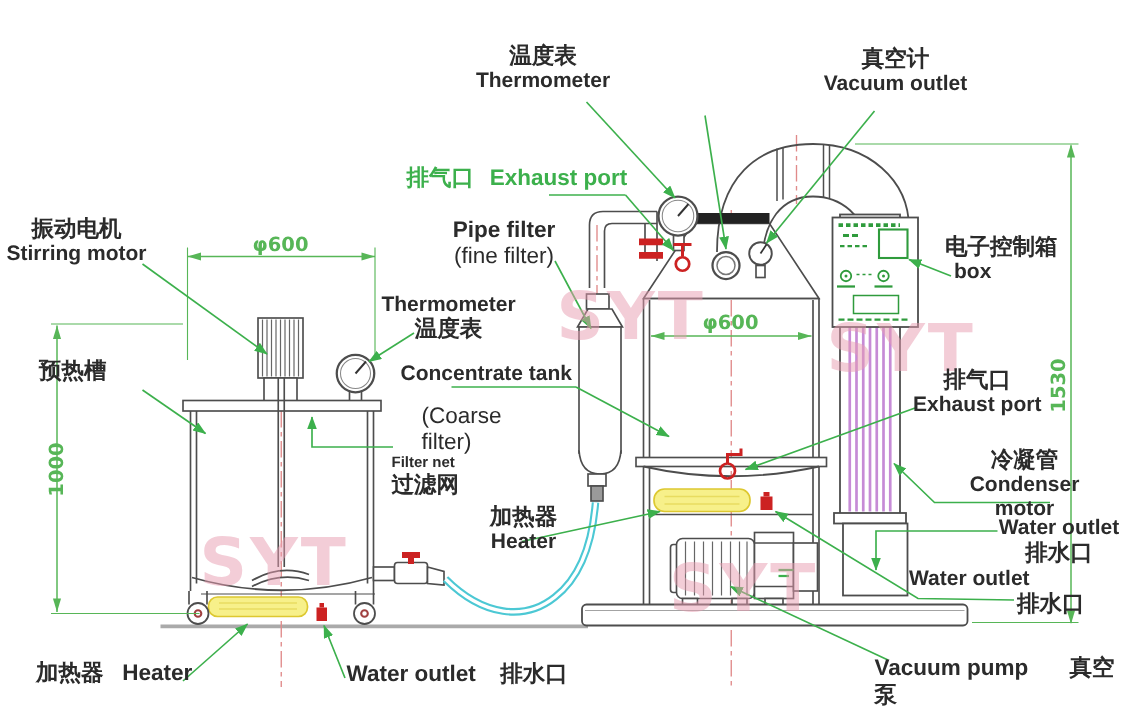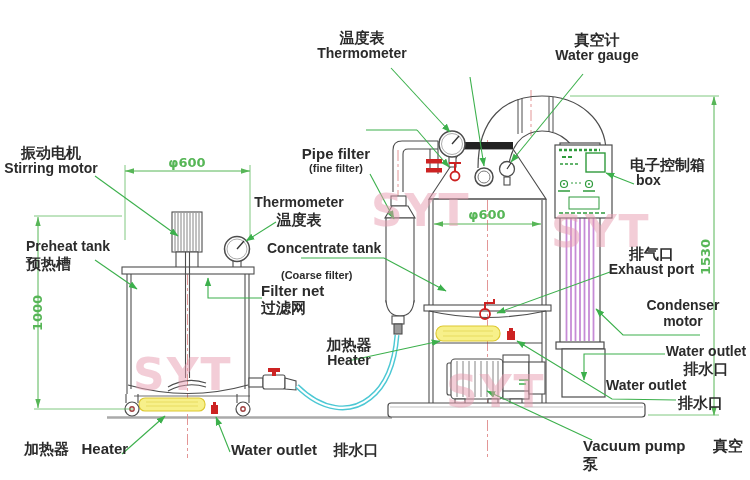--- a/index.html
+++ b/index.html
@@ -5,21 +5,21 @@
   html,body{margin:0;padding:0;background:#fff;}
   #canvas{position:relative;width:750px;height:480px;background:#ffffff;overflow:hidden;
           font-family:"Liberation Sans","DejaVu Sans",sans-serif;}
   svg{position:absolute;left:0;top:0;}
   svg text{font-family:"DejaVu Sans","Liberation Sans",sans-serif;}
   .wm{font-size:44px;font-weight:bold;fill:#e89bb0;fill-opacity:.5;letter-spacing:2px;}
   .dim{font-size:13px;font-weight:bold;fill:#57b657;}
   .lbl{position:absolute;text-align:center;color:#2b2b2b;line-height:1.14;}
   .lbl .zh{display:block;font-size:15px;font-weight:600;}
   .lbl .en{display:block;font-size:14px;font-weight:bold;}
-  .lbl .small{display:block;font-size:11px;font-weight:bold;}
+  .lbl .small{display:block;font-size:15px;font-weight:normal;}
   .lbl.left{text-align:left;}
   .lbl.inline .zh,.lbl.inline .en{display:inline;}
   .lbl.green{color:#3cb04c;}
   .big .en,.big .zh{font-size:15px;}
 </style>
 </head>
 <body>
 
 <div id="canvas">
 
@@ -320,65 +320,69 @@
 </svg>
 
   <div class="lbl" style="left:303px;top:29px;width:118px">
     <span class="zh">温度表</span>
     <span class="en">Thermometer</span>
   </div>
 
 
   <div class="lbl" style="left:538px;top:31px;width:118px">
     <span class="zh">真空计</span>
-    <span class="en">Water gauge</span>
-  </div>
-
+    <span class="en">Vacuum outlet</span>
+  </div>
+
+  <div class="lbl green inline left big" style="left:271px;top:110px;width:160px">
+    <span class="zh">排气口</span>
+    <span class="en" style="margin-left:6px">Exhaust port</span>
+  </div>
 
   <div class="lbl" style="left:295px;top:145px;width:82px">
     <span class="en" style="font-size:15px">Pipe filter</span>
     <span class="small">(fine filter)</span>
   </div>
 
   <div class="lbl" style="left:0px;top:144px;width:102px">
     <span class="zh">振动电机</span>
     <span class="en">Stirring motor</span>
   </div>
 
   <div class="lbl" style="left:250px;top:195px;width:98px">
     <span class="en">Thermometer</span>
     <span class="zh">温度表</span>
   </div>
 
   <div class="lbl left" style="left:26px;top:239px;width:95px">
-    <span class="en">Preheat tank</span>
     <span class="zh">预热槽</span>
   </div>
 
   <div class="lbl left" style="left:267px;top:241px;width:125px">
     <span class="en">Concentrate tank</span>
   </div>
 
   <div class="lbl left" style="left:261px;top:269px;width:100px">
     <span class="small" style="padding-left:20px">(Coarse filter)</span>
-    <span class="en" style="font-size:15px">Filter net</span>
+    <span class="en" style="font-size:10px">Filter net</span>
     <span class="zh">过滤网</span>
   </div>
 
   <div class="lbl left" style="left:630px;top:156px;width:120px">
     <span class="zh">电子控制箱</span>
     <span class="en" style="padding-left:6px">box</span>
   </div>
 
   <div class="lbl" style="left:604px;top:245px;width:95px">
     <span class="zh">排气口</span>
     <span class="en">Exhaust port</span>
   </div>
 
   <div class="lbl" style="left:629px;top:298px;width:108px">
+    <span class="zh">冷凝管</span>
     <span class="en">Condenser motor</span>
   </div>
 
   <div class="lbl" style="left:318px;top:336px;width:62px">
     <span class="zh">加热器</span>
     <span class="en">Heater</span>
   </div>
 
   <div class="lbl" style="left:662px;top:344px;width:88px">
     <span class="en">Water outlet</span>

